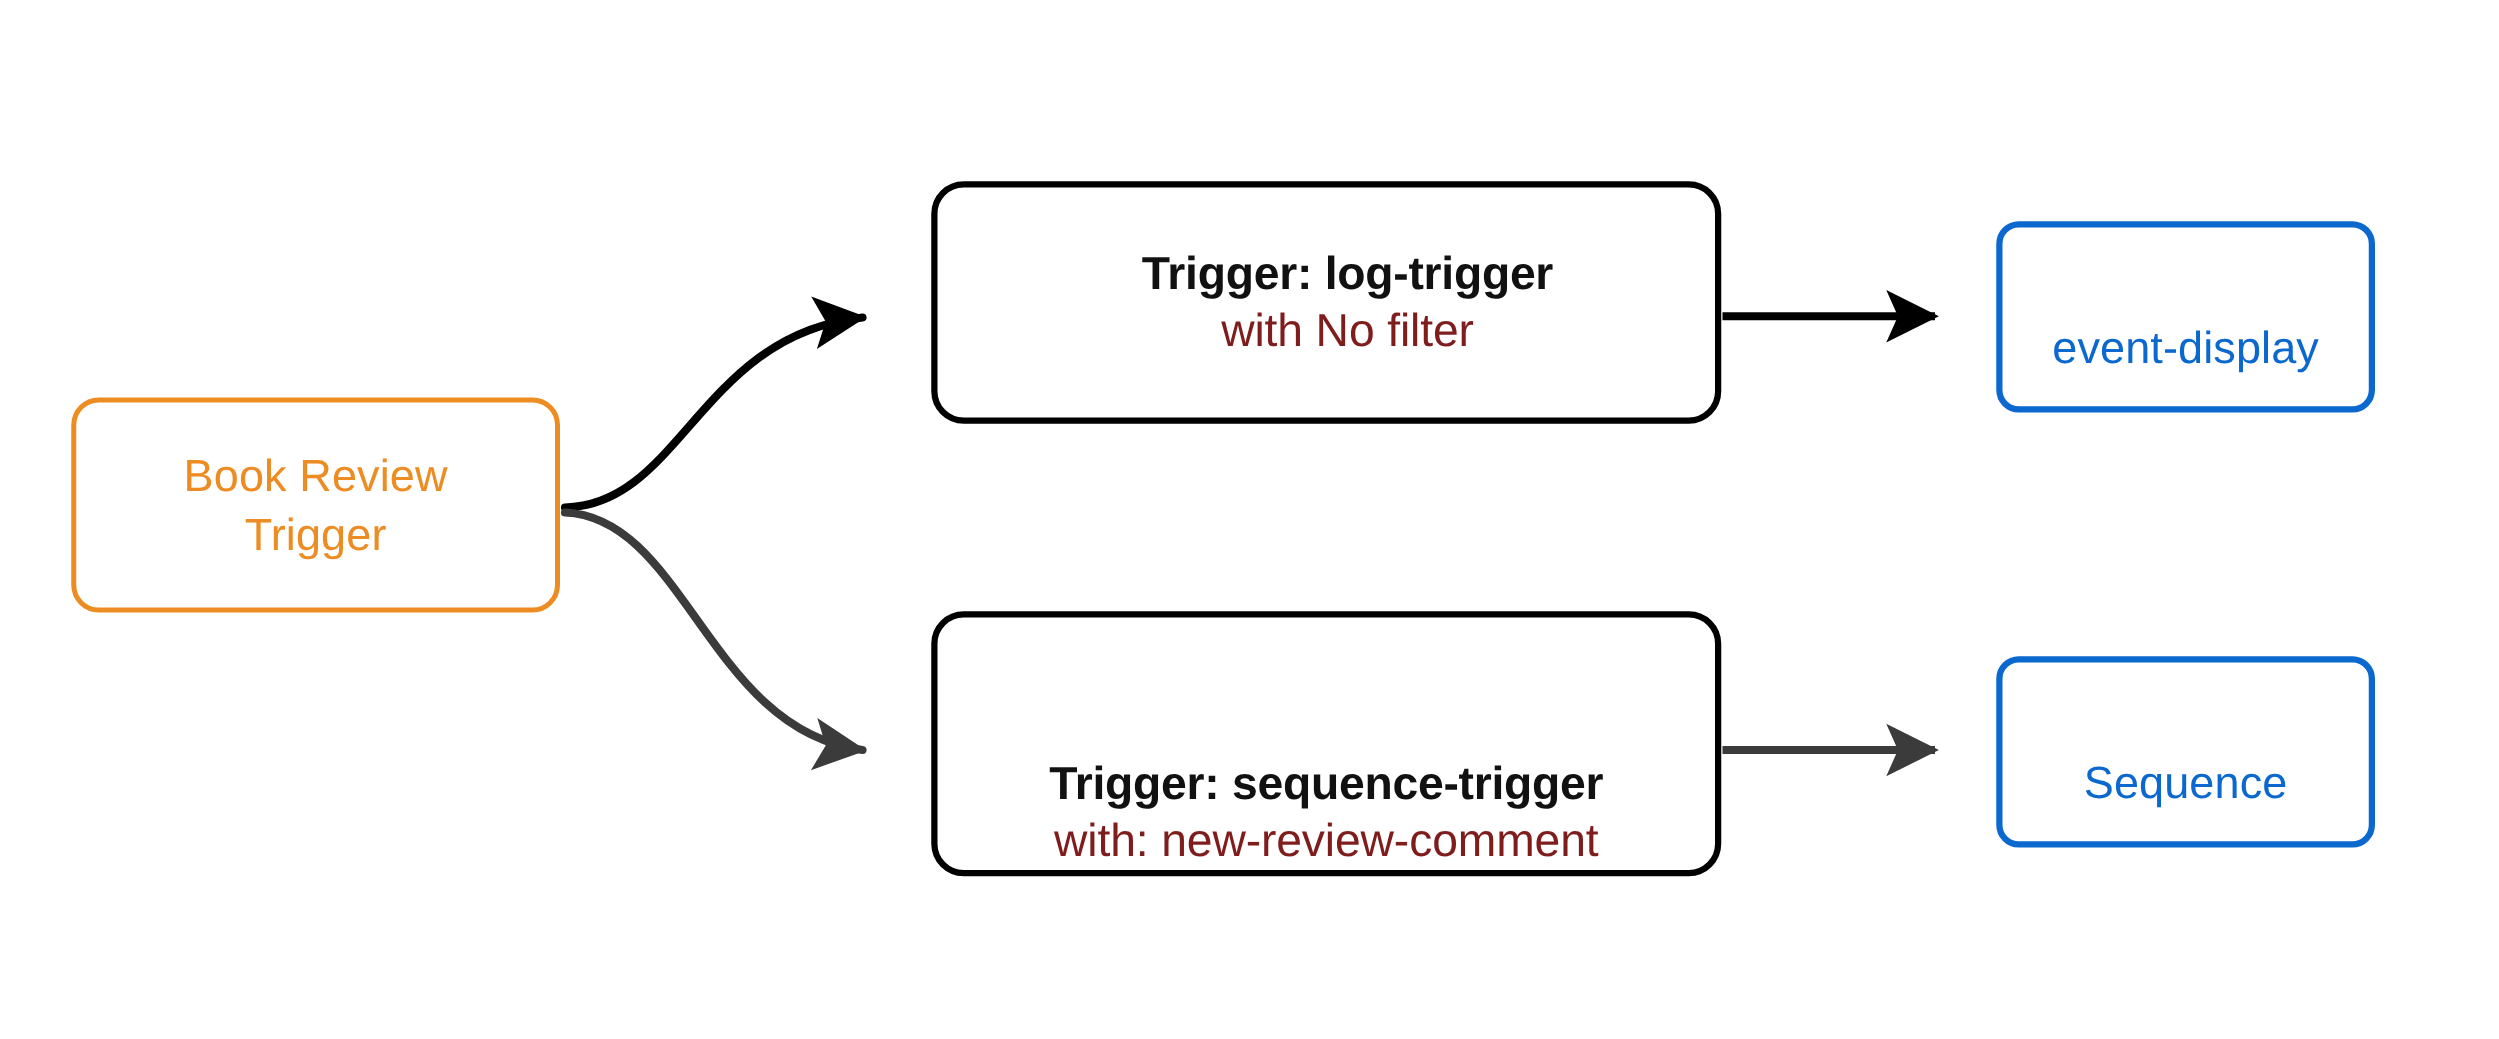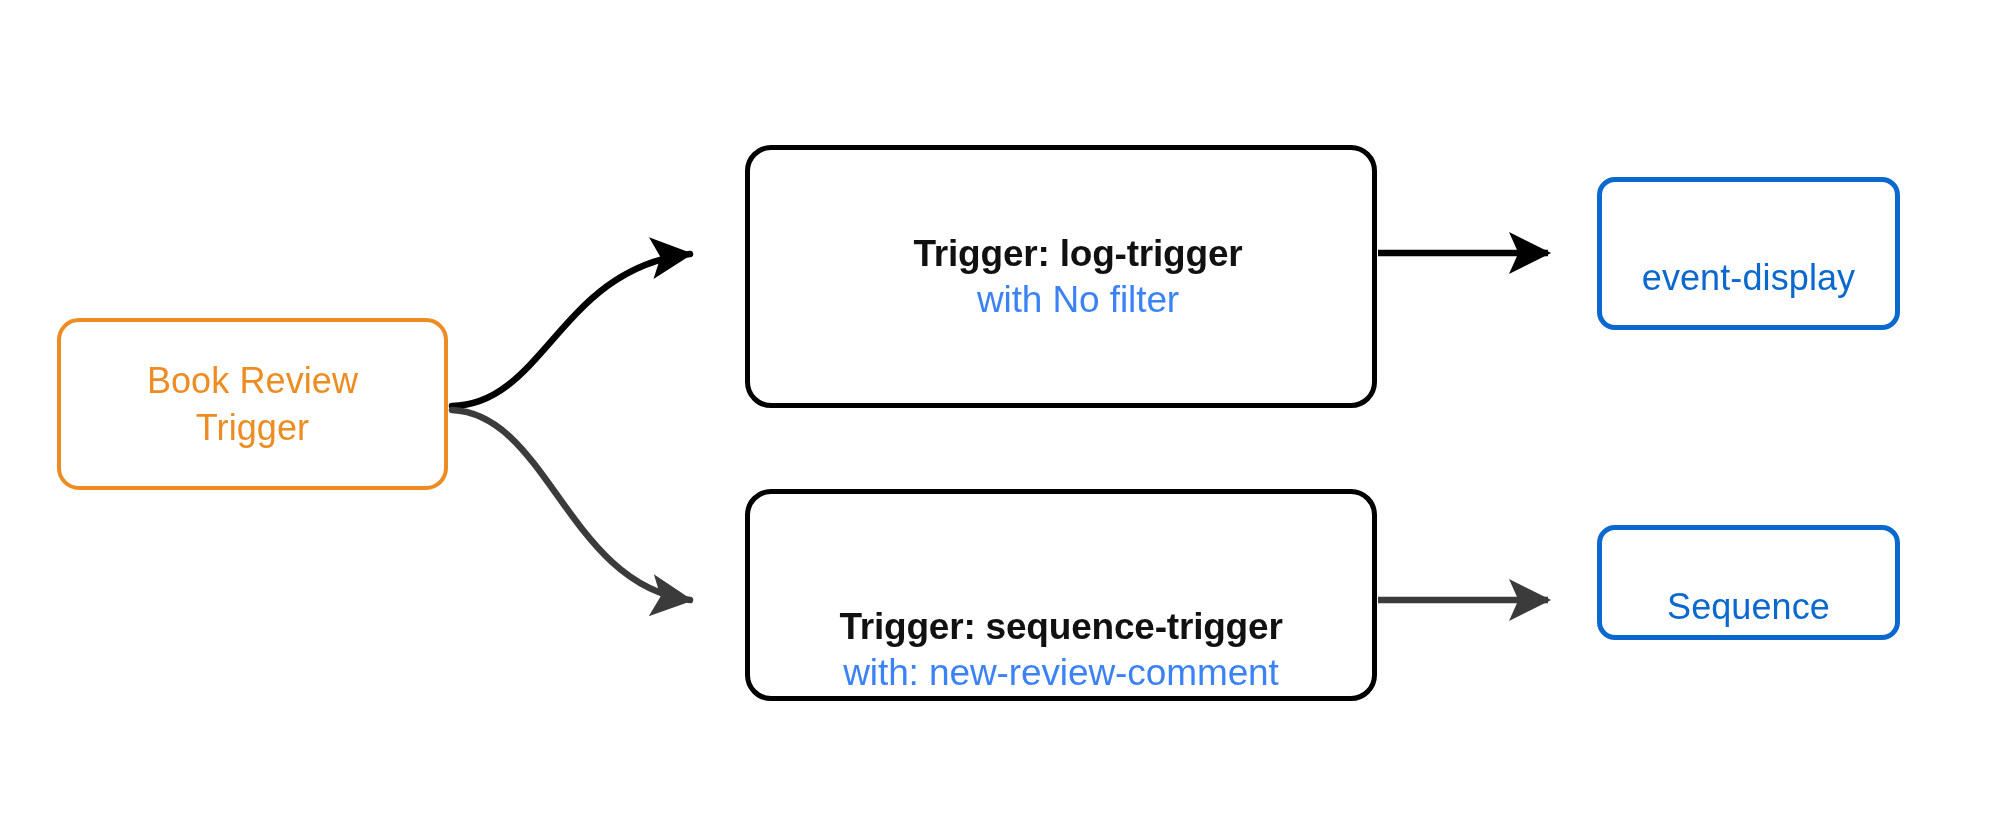--- a/index.html
+++ b/index.html
@@ -55,21 +55,21 @@
     border-radius: 26px;
   }
   .node-trigger .node-title {
     color: #111111;
     font-size: 37px;
     line-height: 46px;
     font-weight: 700;
     letter-spacing: -0.2px;
   }
   .node-trigger .node-sub {
-    color: #3b82f6;
+    color: #7f1d1d;
     font-size: 37px;
     line-height: 46px;
     font-weight: 400;
     letter-spacing: -0.1px;
   }
   
   .node-consumer {
     border: 5px solid #0b68ce;
     border-radius: 18px;
   }
@@ -104,31 +104,31 @@
     <path d="M 1378 253 L 1548 253" fill="none" stroke="#000000" stroke-width="6.5" stroke-linecap="butt" marker-end="url(#arrow-black)"></path>
 
     <path d="M 1378 600 L 1548 600" fill="none" stroke="#3b3b3b" stroke-width="6.5" stroke-linecap="butt" marker-end="url(#arrow-gray)"></path>
   </svg>
 
   <div class="node node-broker" style="left:57px; top:318px; width:391px; height:172px;">
     <span class="node-line">Book Review</span>
     <span class="node-line">Trigger</span>
   </div>
 
-  <div class="node node-trigger" style="left:745px; top:145px; width:632px; height:263px;padding-left:34px;">
+  <div class="node node-trigger" style="left:745px; top:145px; width:632px; height:194px;padding-left:34px;">
     <span class="node-title">Trigger: log-trigger</span>
     <span class="node-sub">with No filter</span>
   </div>
 
   <div class="node node-trigger" style="left:745px; top:489px; width:632px; height:212px;justify-content:flex-end;">
     <span class="node-title">Trigger: sequence-trigger</span>
     <span class="node-sub">with: new-review-comment</span>
   </div>
 
   <div class="node node-consumer" style="left:1597px; top:177px; width:303px; height:153px;">
     <span class="node-line">event-display</span>
   </div>
 
-  <div class="node node-consumer" style="left:1597px; top:525px; width:303px; height:115px;">
+  <div class="node node-consumer" style="left:1597px; top:525px; width:303px; height:153px;">
     <span class="node-line">Sequence</span>
   </div>
 
 </div>
 
 </body></html>

